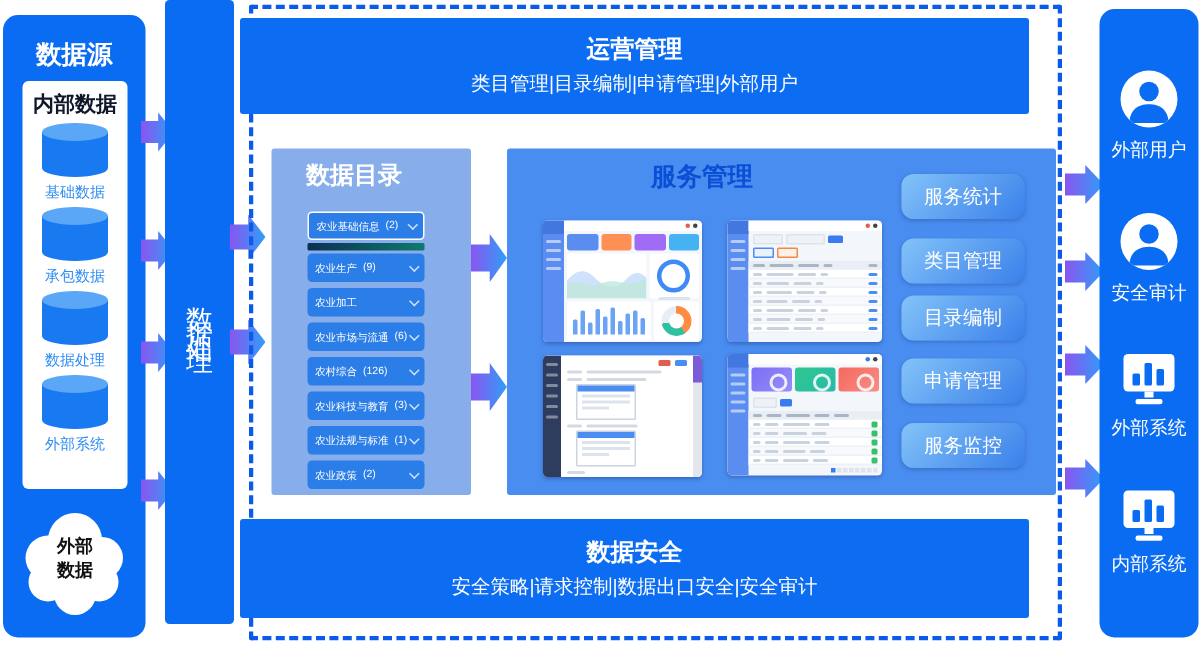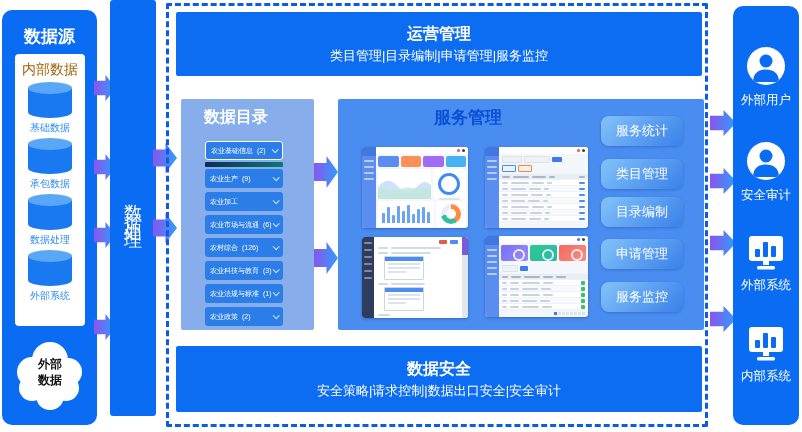--- a/index.html
+++ b/index.html
@@ -14,21 +14,21 @@
                align-items:center;justify-content:space-evenly;padding:8px 0;box-sizing:border-box;}
   .process-col{left:110px;top:0;width:46px;height:416px;background:#0a6cf2;border-radius:3px;
                display:flex;align-items:center;justify-content:center;}
   .process-col span{writing-mode:vertical-rl;text-orientation:upright;color:#fff;
                     font-size:18px;letter-spacing:9px;}
 
   .src-title{left:0;top:15px;width:95px;text-align:center;color:#fff;font-size:17px;font-weight:bold;}
 
   .internal-box{left:13px;top:44px;width:70px;height:272px;background:#fff;border-radius:4px;
                 text-align:center;}
-  .internal-title{margin-top:7px;font-size:14px;font-weight:normal;color:#a16207;}
+  .internal-title{margin-top:7px;font-size:14px;font-weight:bold;color:#0f172a;}
   .cyl-group{margin-top:9px;}
   .cyl{position:relative;width:44px;height:24px;background:#1879f0;margin:8px auto 0;}
   .cyl::before{content:'';position:absolute;top:-6px;left:0;width:44px;height:12px;border-radius:50%;
                background:#5aa7f7;}
   .cyl::after{content:'';position:absolute;bottom:-6px;left:0;width:44px;height:12px;border-radius:50%;
               background:#1879f0;}
   .cyl-label{margin-top:9px;font-size:10px;color:#2f8df5;}
 
   .cloud-wrap{left:8px;top:322px;width:80px;height:88px;}
   .cloud-wrap svg{position:absolute;left:0;top:0;}
@@ -37,21 +37,21 @@
 
   
   .arrow{background:linear-gradient(90deg,#8a55f0,#2f9ef8);
          clip-path:polygon(0 22%,52% 22%,52% 0,100% 50%,52% 100%,52% 78%,0 78%);}
 
   
   .dashed-frame{left:166px;top:3px;width:542px;height:424px;border:3px dashed #0a5ce8;
                 box-sizing:border-box;border-radius:2px;}
 
   
-  .h-bar{left:176px;width:526px;background:#0c6df2;color:#fff;display:flex;flex-direction:column;
+  .h-bar{left:160px;width:526px;background:#0c6df2;color:#fff;display:flex;flex-direction:column;
          align-items:center;justify-content:center;border-radius:2px;}
   .top-bar{top:12px;height:64px;}
   .bottom-bar{top:346px;height:66px;}
   .h-bar .t1{font-size:16px;font-weight:bold;line-height:24px;}
   .h-bar .t2{font-size:13px;line-height:20px;}
 
   
   .catalog-panel{left:181px;top:99px;width:133px;height:231px;background:#87aeeb;border-radius:2px;}
   .catalog-title{position:absolute;left:0;top:8px;width:110px;text-align:center;color:#fff;
                  font-size:16px;font-weight:bold;}
@@ -185,21 +185,21 @@
     <span>数据处理</span>
   </div>
 
   <div class="abs arrow" style="left:153px;top:143px;width:24px;height:30px;"></div>
   <div class="abs arrow" style="left:153px;top:213px;width:24px;height:30px;"></div>
 
   <div class="abs dashed-frame"></div>
 
   <div class="abs h-bar top-bar">
     <div class="t1">运营管理</div>
-    <div class="t2">类目管理|目录编制|申请管理|服务监控</div>
+    <div class="t2">类目管理|目录编制|申请管理|外部用户</div>
   </div>
 
   <div class="abs catalog-panel">
     <div class="catalog-title">数据目录</div>
     <div class="catalog-list">
       <div class="cat-item sel">
         <span>农业基础信息</span>
         <span class="cnt">(2)</span>
         <span class="chev"></span>
       </div>

